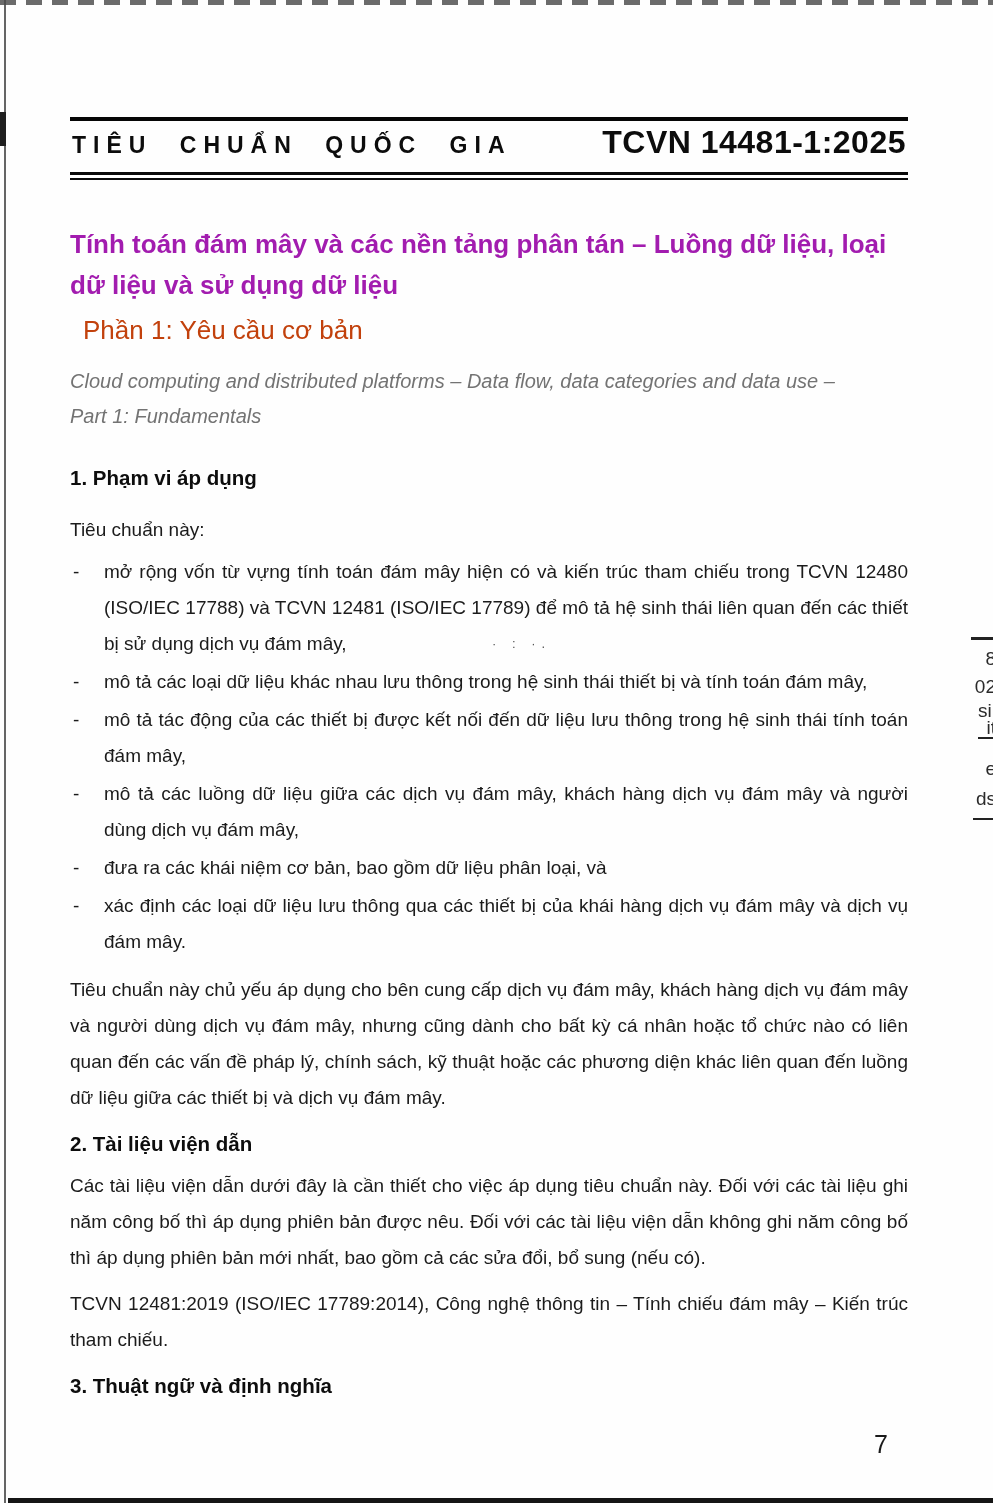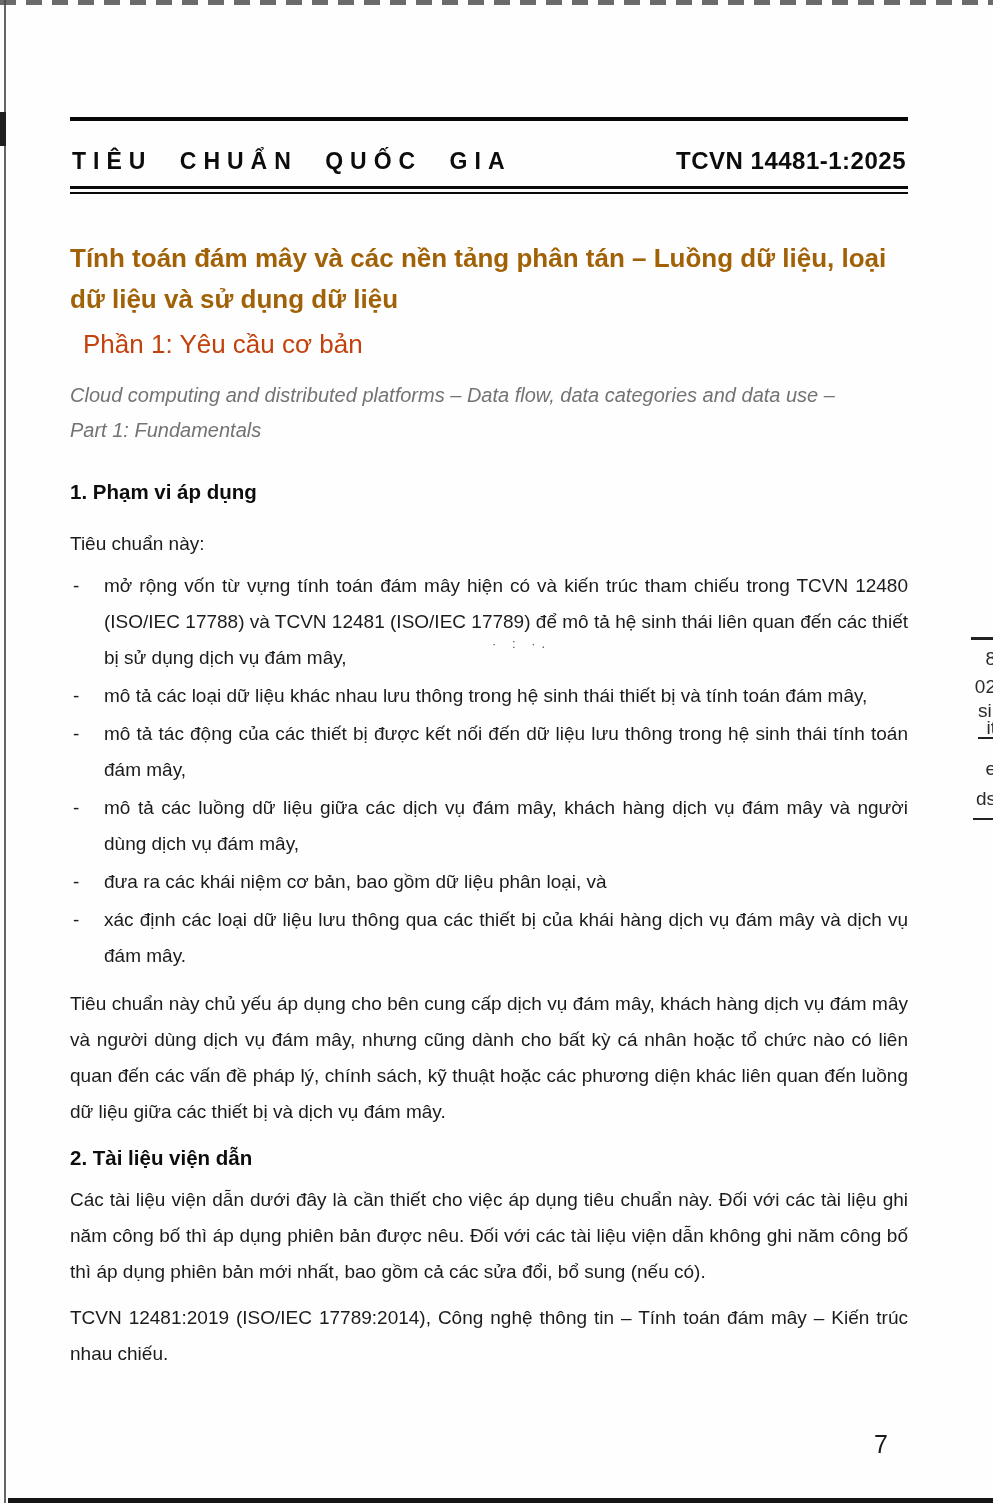--- a/index.html
+++ b/index.html
@@ -45,34 +45,34 @@
   .edge-line{
     position:absolute;right:0;height:3px;background:#222;
   }
   
   .content{
     position:absolute;left:70px;top:0;width:838px;
   }
   .rule-top{height:4px;background:#060606;margin-top:117px;}
   .header-row{
     display:flex;justify-content:space-between;align-items:baseline;
-    padding:26px 2px 11px 2px;
+    padding:3px 2px 11px 2px;
   }
   .header-left{
     font-weight:bold;font-size:23px;letter-spacing:7px;word-spacing:14px;
     color:#0c0c0c;
   }
   .header-right{
-    font-weight:bold;font-size:24px;letter-spacing:.5px;color:#0c0c0c;
+    font-weight:bold;font-size:32px;letter-spacing:.5px;color:#0c0c0c;
   }
   .rule-mid-a{height:3px;background:#090909;}
   .rule-mid-b{height:2px;background:#090909;margin-top:3px;}
 
   .title-vn{
-    margin-top:44px;font-size:26px;font-weight:bold;line-height:41px;color:#a16207;
+    margin-top:44px;font-size:26px;font-weight:bold;line-height:41px;color:#a21caf;
   }
   .title-part{
     margin-top:9px;font-size:26px;font-weight:normal;color:#c2410c;margin-left:13px;
   }
   .title-en{
     margin-top:18px;font-size:20px;font-style:italic;line-height:35px;color:#737373;
   }
 
   .h-section{
     font-size:20.5px;font-weight:bold;color:#0d0d0d;
@@ -161,20 +161,21 @@
       <div class="bullet">
         <span class="dash">-</span>
         <span class="btxt">xác định các loại dữ liệu lưu thông qua các thiết bị của khái hàng dịch vụ đám mây và dịch vụ đám mây.</span>
       </div>
     </div>
 
     <div class="body-text para">Tiêu chuẩn này chủ yếu áp dụng cho bên cung cấp dịch vụ đám mây, khách hàng dịch vụ đám mây và người dùng dịch vụ đám mây, nhưng cũng dành cho bất kỳ cá nhân hoặc tổ chức nào có liên quan đến các vấn đề pháp lý, chính sách, kỹ thuật hoặc các phương diện khác liên quan đến luồng dữ liệu giữa các thiết bị và dịch vụ đám mây.</div>
 
     <div class="h-section h2-gap">2. Tài liệu viện dẫn</div>
     <div class="body-text para">Các tài liệu viện dẫn dưới đây là cần thiết cho việc áp dụng tiêu chuẩn này. Đối với các tài liệu ghi năm công bố thì áp dụng phiên bản được nêu. Đối với các tài liệu viện dẫn không ghi năm công bố thì áp dụng phiên bản mới nhất, bao gồm cả các sửa đổi, bổ sung (nếu có).</div>
-    <div class="body-text ref-item">TCVN 12481:2019 (ISO/IEC 17789:2014), Công nghệ thông tin – Tính toán đám mây – Kiến trúc nhau chiếu.</div>
+    <div class="body-text ref-item">TCVN 12481:2019 (ISO/IEC 17789:2014), Công nghệ thông tin – Tính chiếu đám mây – Kiến trúc tham chiếu.</div>
 
+    <div class="h-section h2-gap">3. Thuật ngữ và định nghĩa</div>
 
   </div>
 
   <div class="page-number">7</div>
 
 </div>
 
 </body></html>

